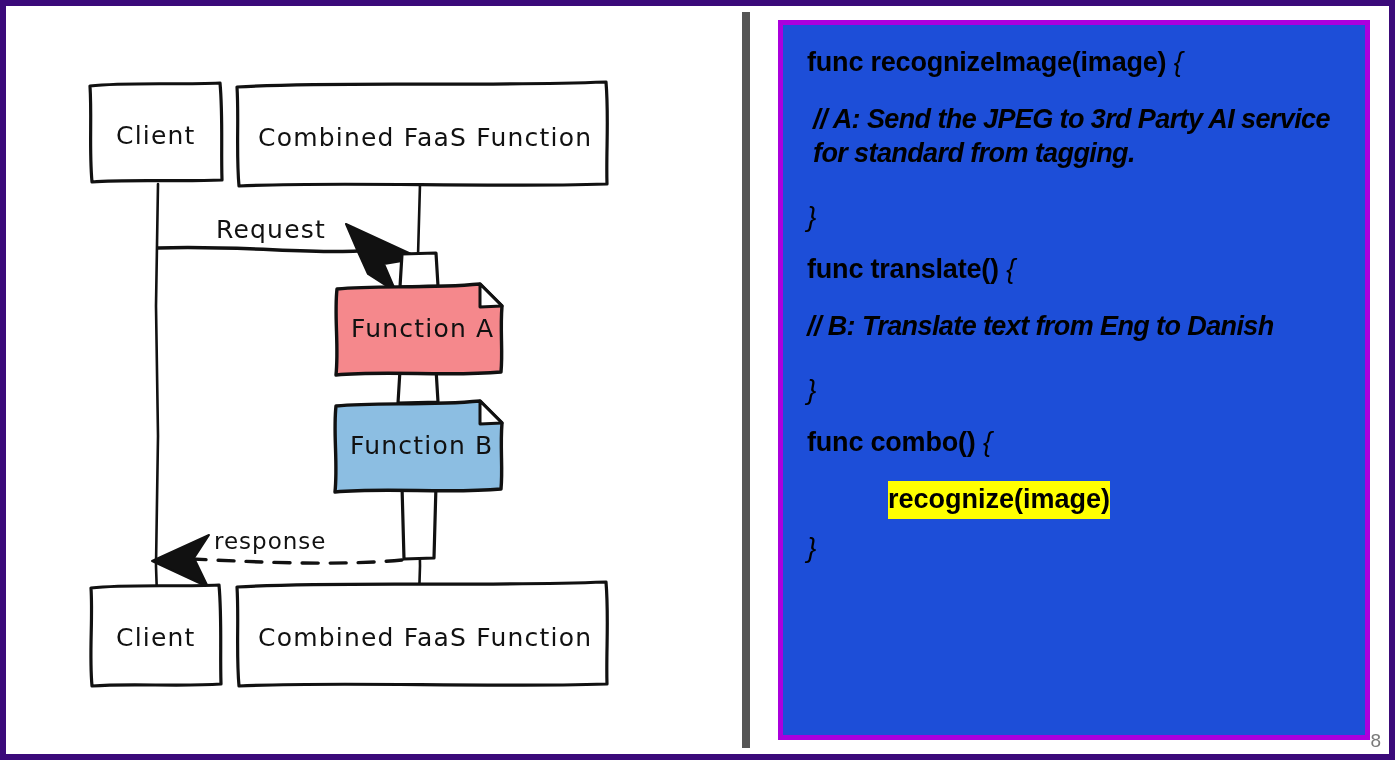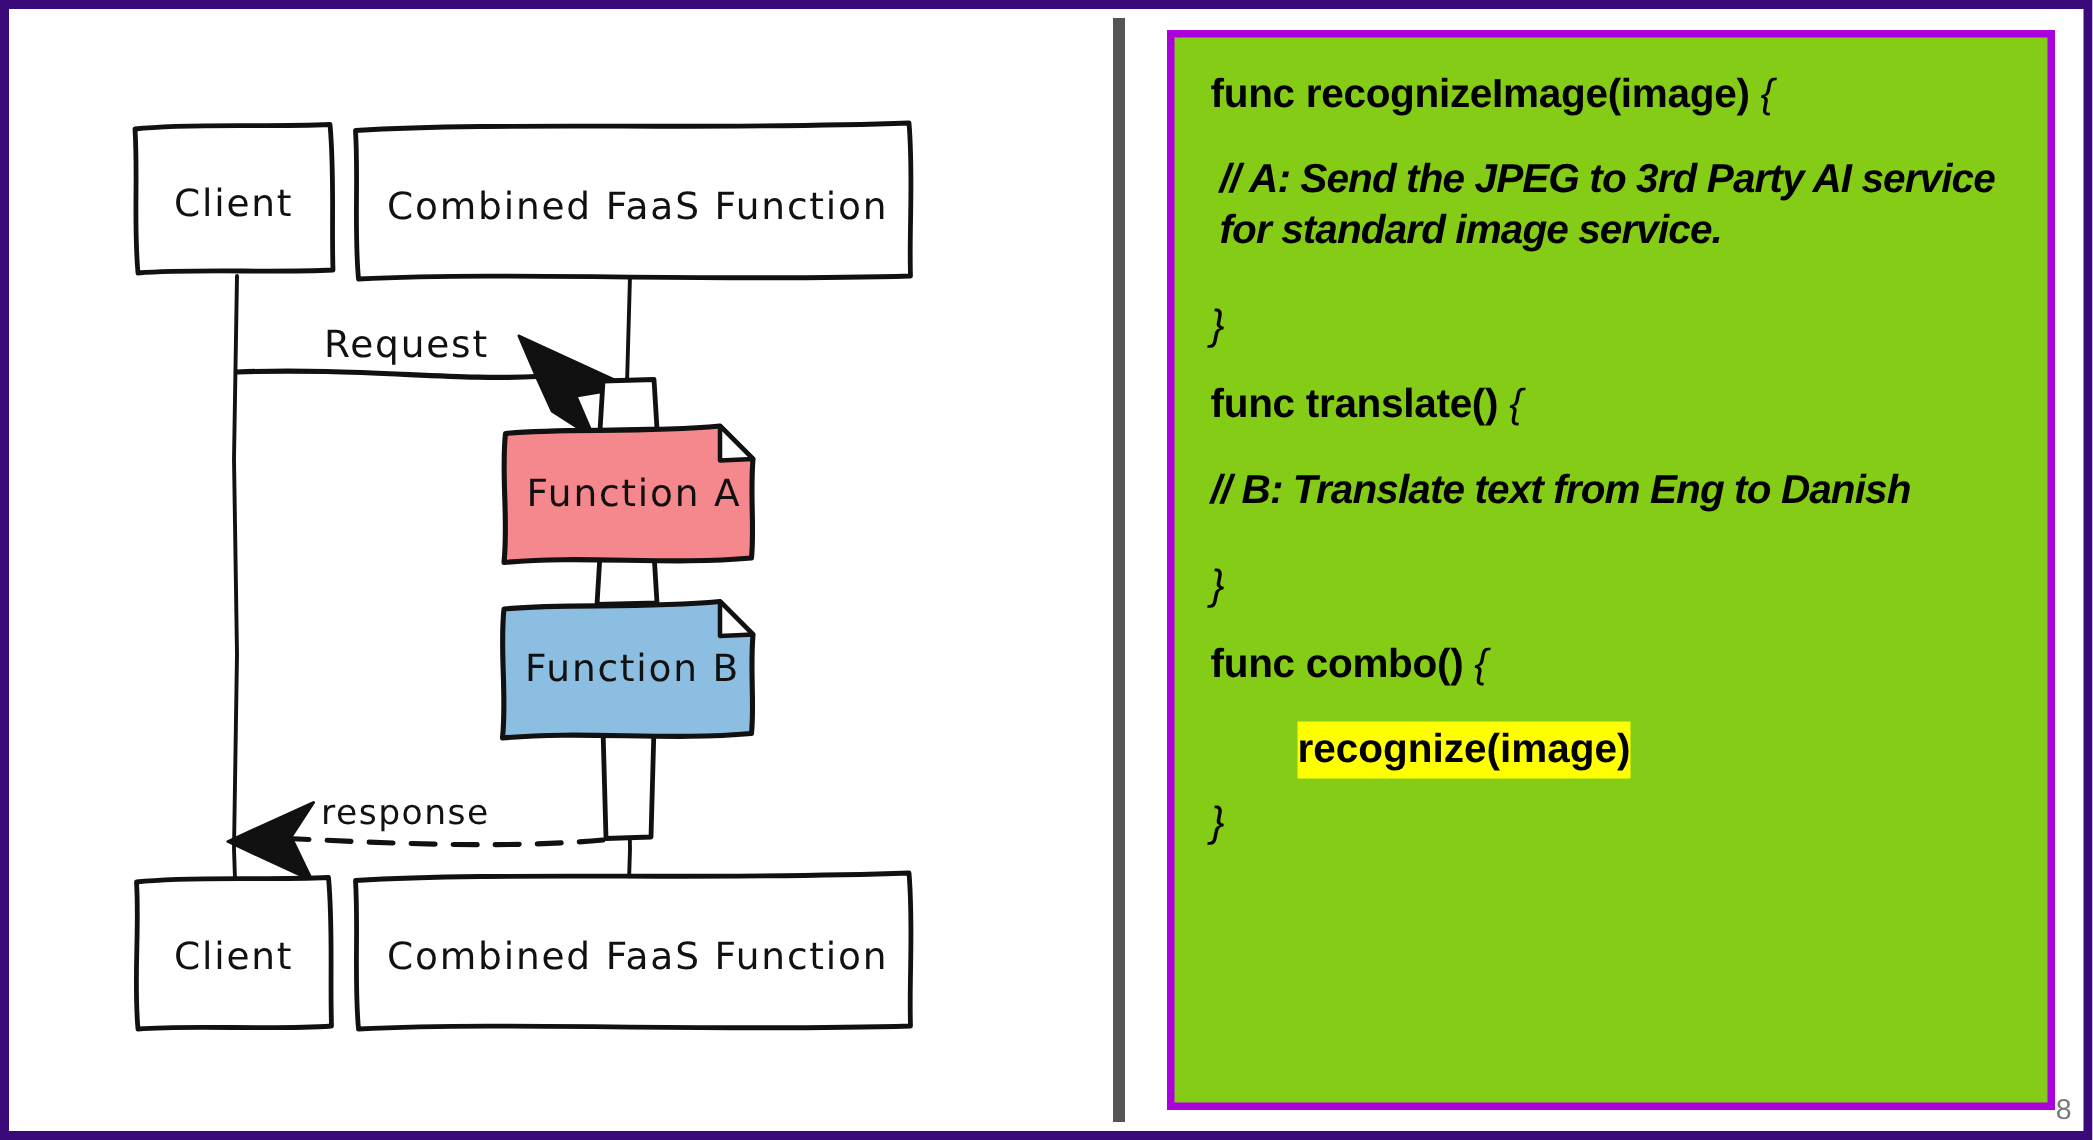--- a/index.html
+++ b/index.html
@@ -48,21 +48,21 @@
 
   
   #code-panel {
     position: absolute;
     left: 772px;
     top: 14px;
     width: 592px;
     height: 720px;
     box-sizing: border-box;
     border: 5px solid #AA00DD;
-    background: #84cc16;
+    background: #1d4ed8;
     padding: 22px 22px 10px 24px;
   }
 
   .code-line {
     color: #000000;
     font-family: "Liberation Sans", sans-serif;
     font-size: 27px;
     line-height: 1.12;
     white-space: pre-wrap;
     margin: 0 0 26px 0;
@@ -89,20 +89,21 @@
   .code-line.call {
     font-weight: bold;
     font-size: 27px;
     margin: 0 0 18px 0;
     padding-left: 58px;
   }
   .hl {
     background: #FFFF00;
     padding: 3px 0 5px 0;
     box-decoration-break: clone;
+    margin-left: 23px;
     -webkit-box-decoration-break: clone;
   }
   .sig .lite {
     font-weight: normal;
     font-style: italic;
   }
 
   
   #page-number {
     position: absolute;
@@ -190,21 +191,21 @@
       </g>
     </svg>
   </div>
 
   <div id="divider"></div>
 
   <div id="code-panel">
 
     <div class="code-line sig"><span>func recognizeImage(image)</span><span class="lite"> {</span></div>
 
-    <div class="code-line comment first">// A: Send the JPEG to 3rd Party AI service for standard image service.</div>
+    <div class="code-line comment first">// A: Send the JPEG to 3rd Party AI service for standard from tagging.</div>
 
     <div class="code-line brace">}</div>
 
     <div class="code-line sig"><span>func translate()</span><span class="lite"> {</span></div>
 
     <div class="code-line comment">// B: Translate text from Eng to Danish</div>
 
     <div class="code-line brace">}</div>
 
     <div class="code-line sig"><span>func combo()</span><span class="lite"> {</span></div>

